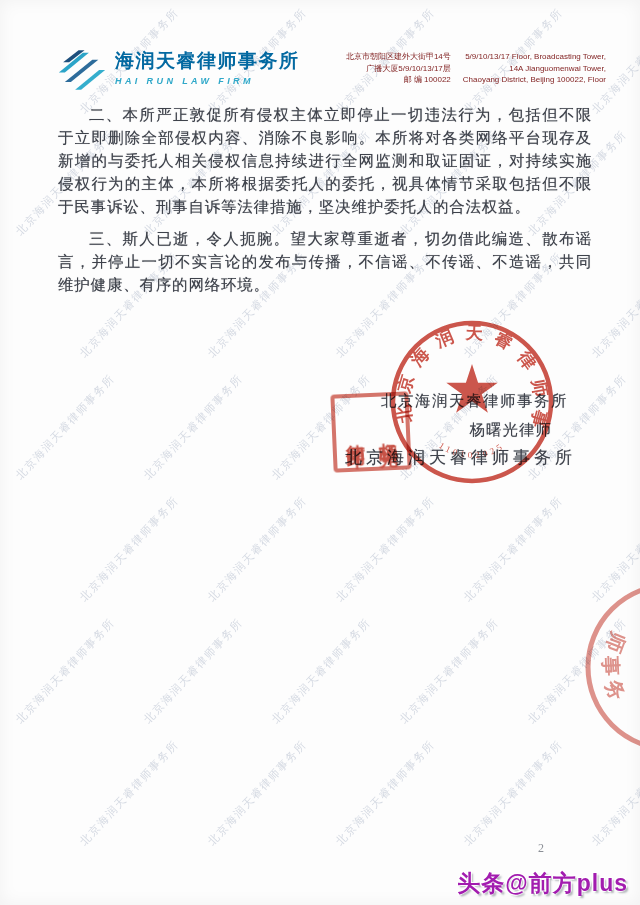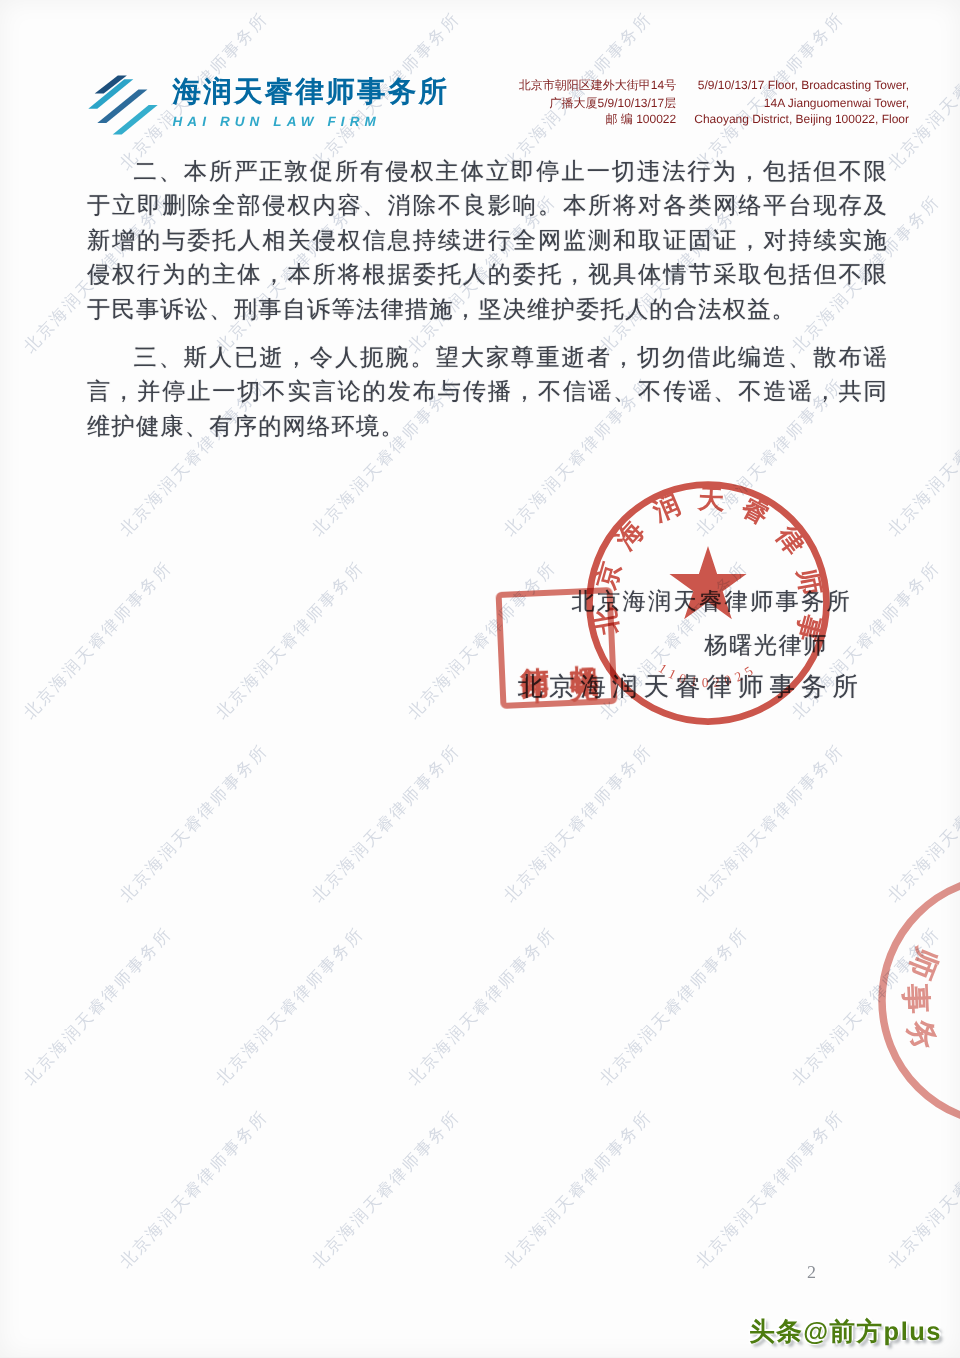--- a/index.html
+++ b/index.html
@@ -35,22 +35,22 @@
   .seal-round{left:389px;top:319px;width:166px;height:166px;opacity:.85;}
   .seal-edge{left:575px;top:572px;width:190px;height:190px;opacity:.55;}
   .seal-square{left:332px;top:393px;width:66px;height:66px;border:4px solid rgba(196,59,45,.8);
                border-radius:4px;transform:rotate(-2.5deg);display:flex;flex-direction:row-reverse;
                justify-content:space-around;align-items:center;padding:2px;opacity:.88;}
   .sq-col{writing-mode:vertical-rl;text-orientation:upright;font-size:19px;line-height:22px;
           font-weight:700;color:#c23b2d;letter-spacing:2px;}
   
   .page-num{position:absolute;left:538px;top:841px;font-size:12px;color:#8b8f96;z-index:2;}
   .credit{position:absolute;right:12px;bottom:6px;z-index:4;
-          font-family:"Liberation Sans","DejaVu Sans",sans-serif;font-weight:700;font-size:17px;
-          color:#4d7c0f;letter-spacing:1px;
+          font-family:"Liberation Sans","DejaVu Sans",sans-serif;font-weight:700;font-size:23px;
+          color:#a21caf;letter-spacing:1px;
           text-shadow:-1px -1px 0 rgba(255,255,255,.95),1px -1px 0 rgba(255,255,255,.95),
                       -1px 1px 0 rgba(255,255,255,.95),2px 2px 2px rgba(110,116,124,.55);margin-left:48px;}
 </style>
 </head>
 <body>
 
 <div class="page">
 
   <div id="wm-layer">
       <span class="wm" style="left: 82px; top: 104px;">北京海润天睿律师事务所</span>

